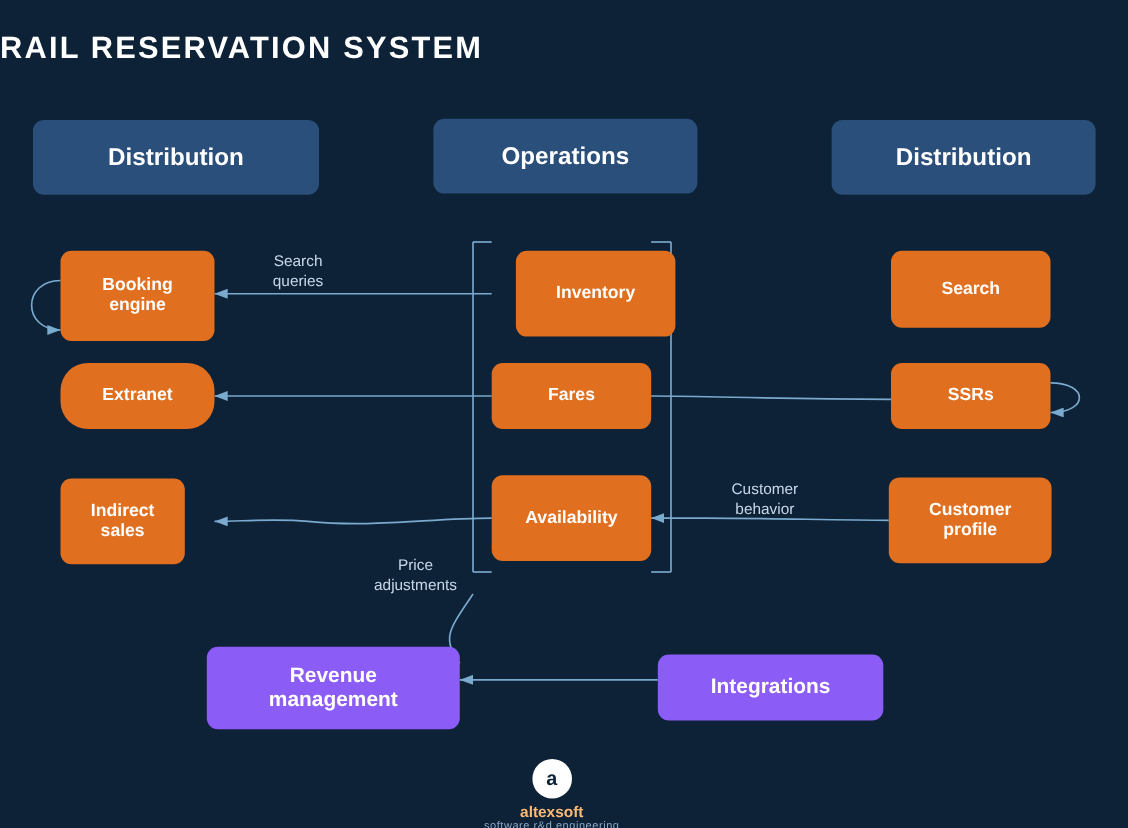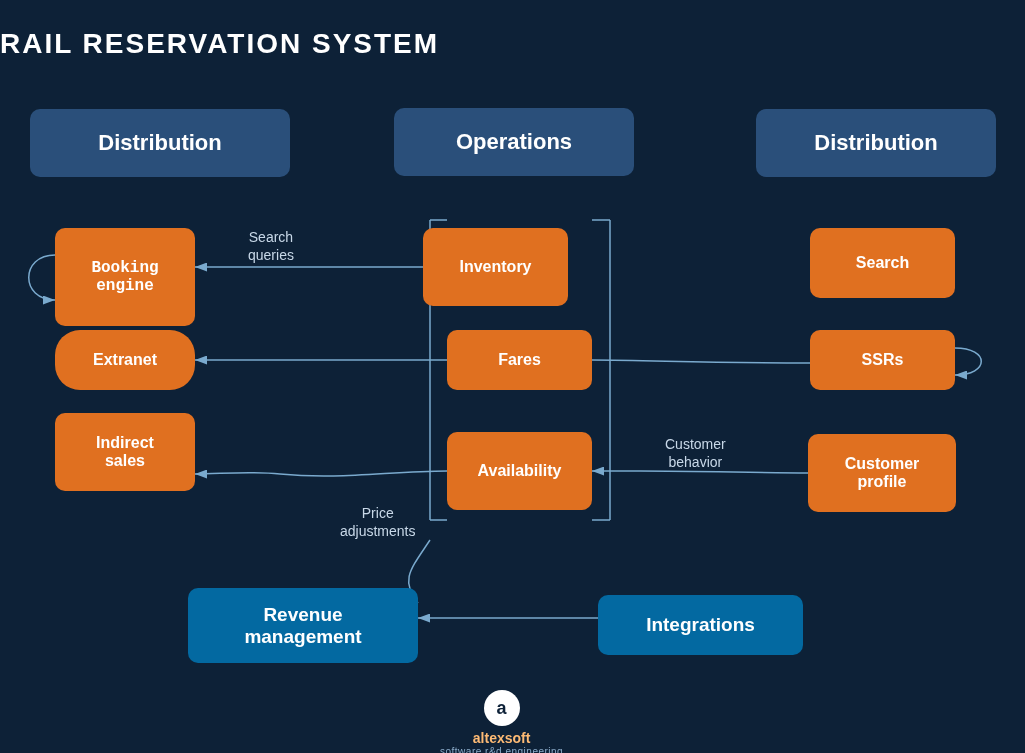--- a/index.html
+++ b/index.html
@@ -47,21 +47,21 @@
       text-align: center;
       display: flex;
       align-items: center;
       justify-content: center;
       padding: 6px 10px;
     }
 
     
     .bottom-box {
       position: absolute;
-      background-color: #0369a1;
+      background-color: #8b5cf6;
       border-radius: 10px;
       color: #ffffff;
       font-size: 19px;
       font-weight: bold;
       text-align: center;
       display: flex;
       align-items: center;
       justify-content: center;
     }
 
@@ -166,33 +166,33 @@
 </div>
 
 <div class="category-box" style="left:394px; top:108px; width:240px; height:68px; font-size:22px;">
   <span>Operations</span>
 </div>
 
 <div class="category-box" style="left:756px; top:109px; width:240px; height:68px; font-size:22px;">
   <span>Distribution</span>
 </div>
 
-<div class="node-box" style="left:55px; top:228px; width:140px; height:98px; font-size:16px;font-family:Liberation Mono, monospace;">
+<div class="node-box" style="left:55px; top:228px; width:140px; height:82px; font-size:16px;">
   <span>Booking<br>engine</span>
 </div>
 
 <div class="node-box" style="left:55px; top:330px; width:140px; height:60px;border-radius:25px;">
   <span>Extranet</span>
 </div>
 
-<div class="node-box" style="left:55px; top:413px; width:140px; height:78px;align-items:center;">
+<div class="node-box" style="left:55px; top:435px; width:113px; height:78px;align-items:center;">
   <span>Indirect<br>sales</span>
 </div>
 
-<div class="node-box" style="left:423px; top:228px; width:145px; height:78px;">
+<div class="node-box" style="left:469px; top:228px; width:145px; height:78px;">
   <span>Inventory</span>
 </div>
 
 <div class="node-box" style="left:447px; top:330px; width:145px; height:60px;">
   <span>Fares</span>
 </div>
 
 <div class="node-box" style="left:447px; top:432px; width:145px; height:78px;">
   <span>Availability</span>
 </div>

